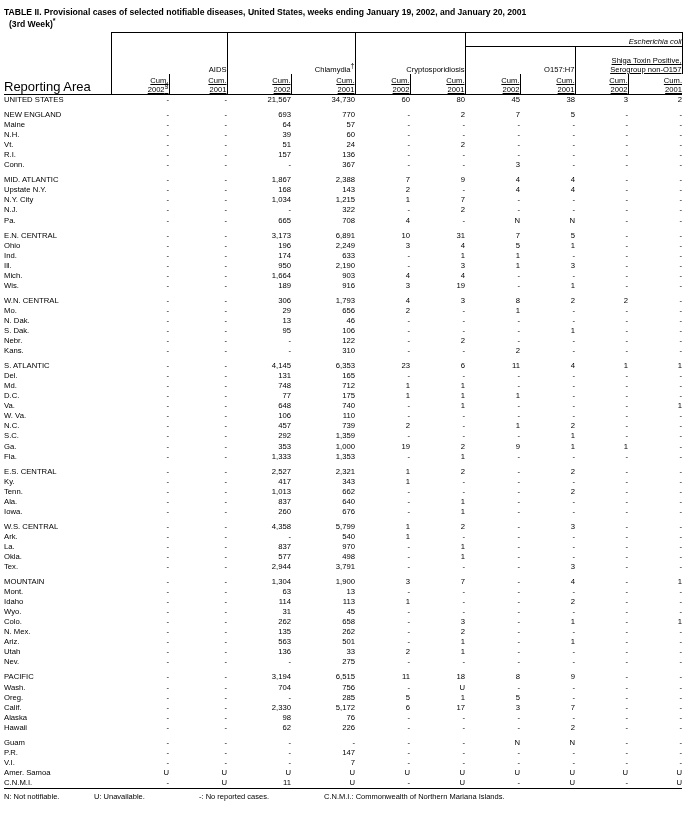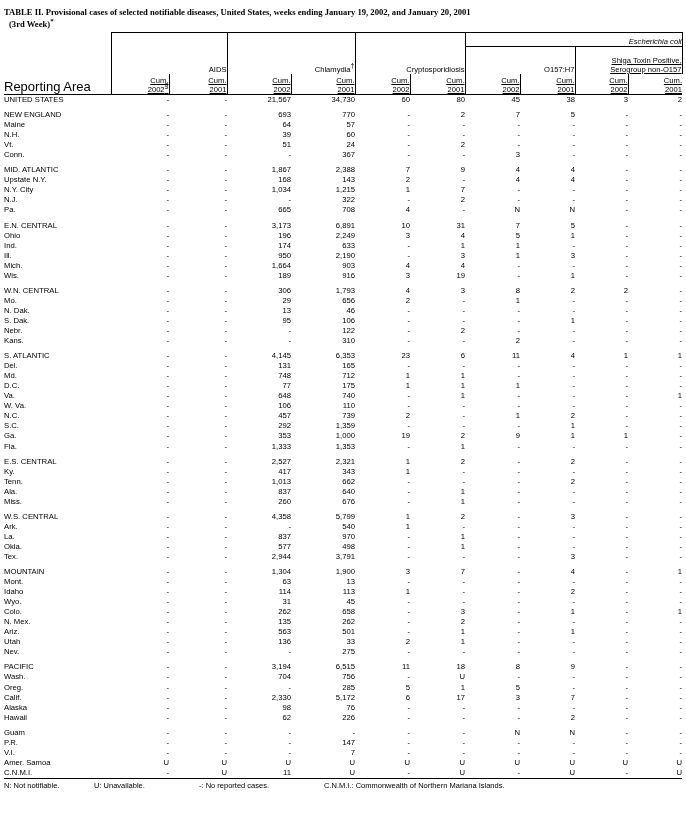--- a/index.html
+++ b/index.html
@@ -21,21 +21,20 @@
     padding: 0;
     box-sizing: border-box;
   }
 
   
   .title-block {
     padding: 7px 0 0 4px;
     font-size: 8.6px;
     font-weight: bold;
     line-height: 11.5px;
-    font-family: Liberation Serif, serif;
   }
   .title-line2 { padding-left: 5px; }
   .sup { font-size: 7px; vertical-align: super; line-height: 0; }
 
   
   table.main {
     border-collapse: collapse;
     width: 678px;
     margin-left: 4px;
     margin-top: 2px;
@@ -242,20 +241,33 @@
           <td class="num">51</td>
           <td class="num">24</td>
           <td class="num">-</td>
           <td class="num">2</td>
           <td class="num">-</td>
           <td class="num">-</td>
           <td class="num">-</td>
           <td class="num">-</td>
         </tr>
         <tr class="data-row">
+          <td class="area">R.I.</td>
+          <td class="num">-</td>
+          <td class="num">-</td>
+          <td class="num">157</td>
+          <td class="num">136</td>
+          <td class="num">-</td>
+          <td class="num">-</td>
+          <td class="num">-</td>
+          <td class="num">-</td>
+          <td class="num">-</td>
+          <td class="num">-</td>
+        </tr>
+        <tr class="data-row">
           <td class="area">Conn.</td>
           <td class="num">-</td>
           <td class="num">-</td>
           <td class="num">-</td>
           <td class="num">367</td>
           <td class="num">-</td>
           <td class="num">-</td>
           <td class="num">3</td>
           <td class="num">-</td>
           <td class="num">-</td>
@@ -673,21 +685,21 @@
           <td class="num">837</td>
           <td class="num">640</td>
           <td class="num">-</td>
           <td class="num">1</td>
           <td class="num">-</td>
           <td class="num">-</td>
           <td class="num">-</td>
           <td class="num">-</td>
         </tr>
         <tr class="data-row">
-          <td class="area">Miss.</td>
+          <td class="area">Iowa.</td>
           <td class="num">-</td>
           <td class="num">-</td>
           <td class="num">260</td>
           <td class="num">676</td>
           <td class="num">-</td>
           <td class="num">1</td>
           <td class="num">-</td>
           <td class="num">-</td>
           <td class="num">-</td>
           <td class="num">-</td>

